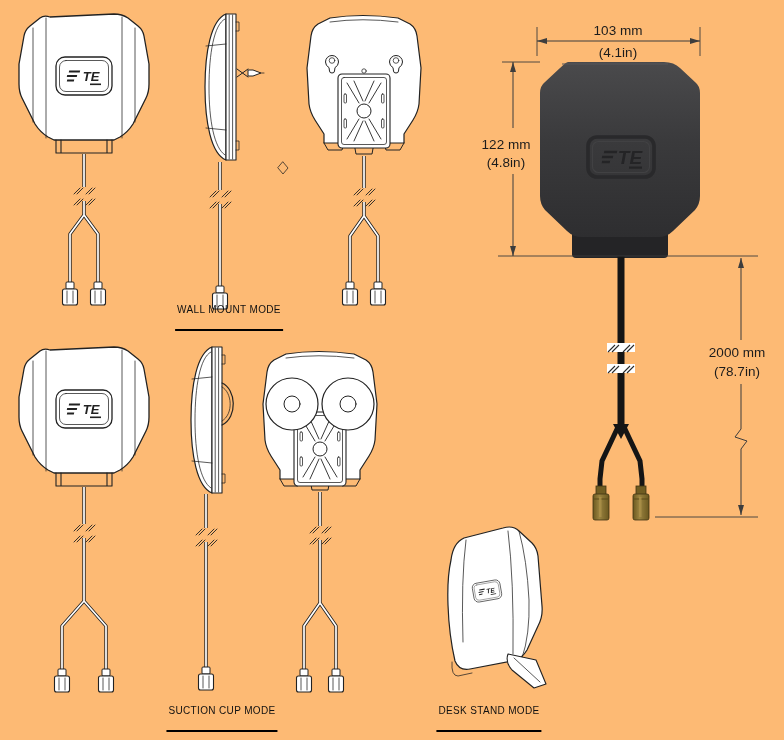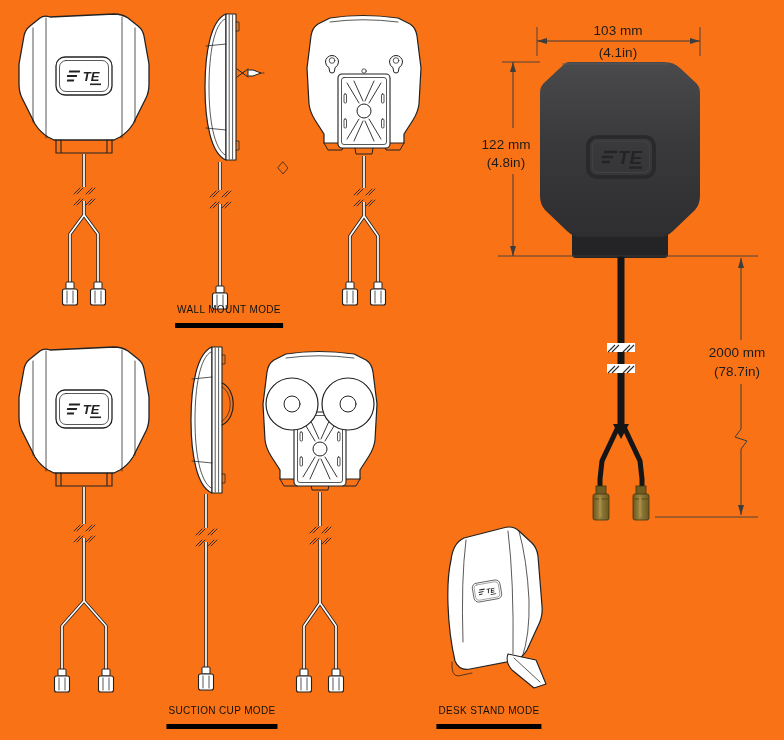--- a/index.html
+++ b/index.html
@@ -1,30 +1,30 @@
 <!DOCTYPE html>
 <html><head>
 <meta charset="utf-8">
 <style>
   html,body{margin:0;padding:0;background:#fff;}
-  .stage{position:relative;width:784px;height:740px;background:#f97316;overflow:hidden;
+  .stage{position:relative;width:784px;height:740px;background:#fdba74;overflow:hidden;
          font-family:"Liberation Sans",sans-serif;}
   svg{position:absolute;left:0;top:0;font-family:"Liberation Sans",sans-serif;}
   .ln{fill:none;stroke:#222;stroke-width:1.2;stroke-linejoin:round;stroke-linecap:round;}
   .lnFill{fill:#fff;stroke:#222;stroke-width:1.2;stroke-linejoin:round;}
   .thin{stroke-width:0.75;}
   .cable{fill:none;stroke:#222;stroke-width:3.4;stroke-linejoin:round;}
   .cableCore{fill:none;stroke:#fff;stroke-width:1.7;stroke-linejoin:round;}
   .dim{stroke:#3d3d3d;stroke-width:1;fill:none;}
   .dimThin{stroke:#3d3d3d;stroke-width:0.9;fill:none;}
   .arrow{fill:#3d3d3d;stroke:none;}
   .dimTxt{font-size:13.5px;fill:#1c1c1c;text-anchor:middle;}
   .logoTxt{font-size:13px;font-weight:bold;font-style:italic;fill:#222;text-anchor:middle;}
   .mode-label{position:absolute;transform:translateX(-50%);font-size:10px;letter-spacing:0.35px;
-              color:#111;border-bottom:5px solid #000000;padding:0 2px 8px;white-space:nowrap;}
+              color:#111;border-bottom:2px solid #000000;padding:0 2px 14px;white-space:nowrap;}
 </style>
 </head>
 <body>
 
 <div class="stage">
 <svg width="784" height="740" viewBox="0 0 784 740">
   <defs>
     <linearGradient id="bodyGrad" x1="0" y1="0" x2="0" y2="1">
       <stop offset="0" stop-color="#4a4a4c"></stop>
           <stop offset="0.45" stop-color="#3a3a3c"></stop>

